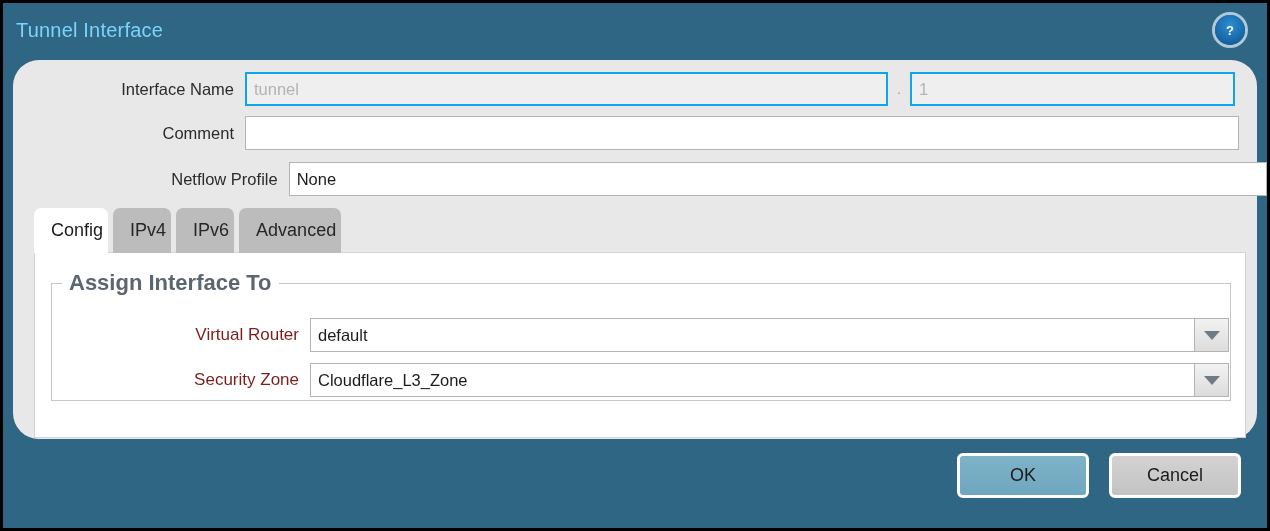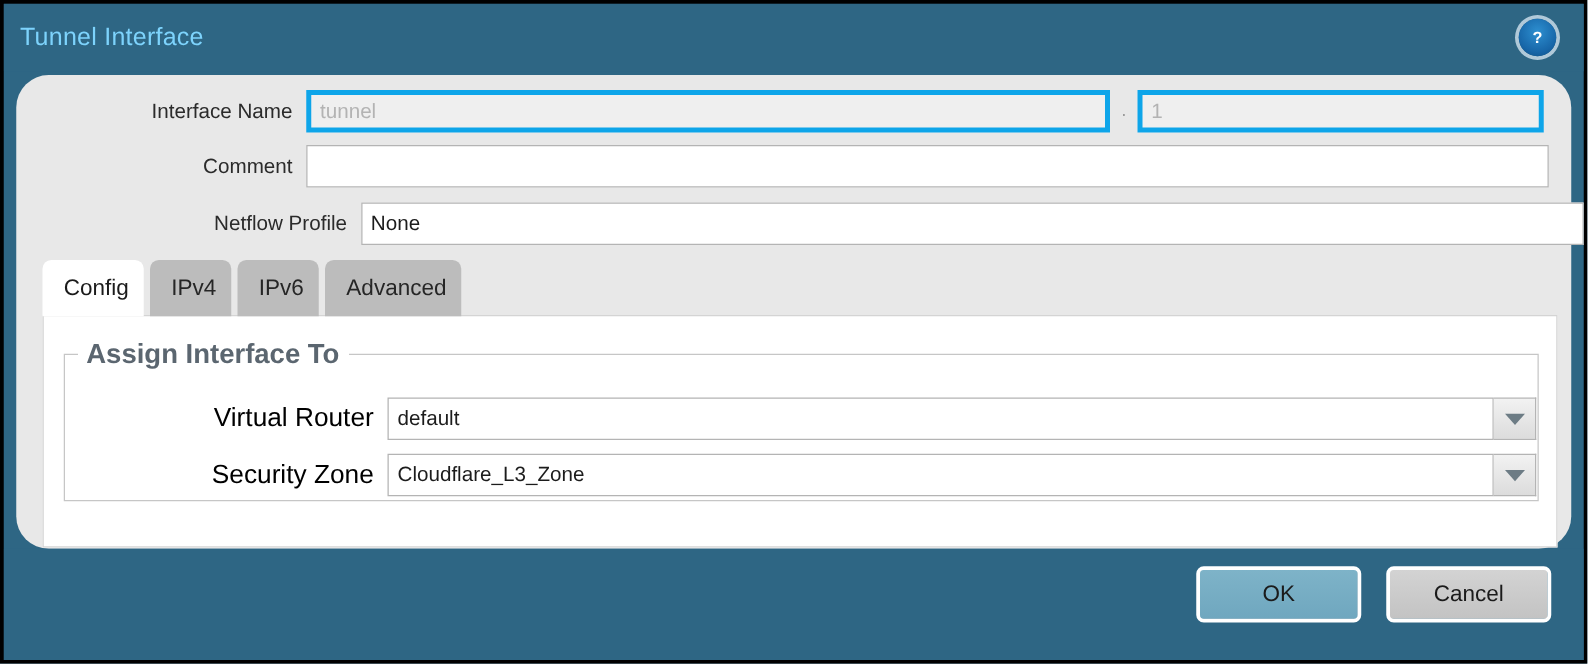--- a/index.html
+++ b/index.html
@@ -85,21 +85,21 @@
     border: 1px solid #b4b4b4;
     height: 34px;
     font-size: 16.5px;
     color: #1c1c1c;
     display: flex;
     align-items: center;
     padding-left: 7px;
   }
   .input-box.disabled {
     background: #efefef;
-    border: 4px solid #0ea5e9;
+    border: 2px solid #0ea5e9;
     color: #b3b3b3;
   }
   .dot-sep {
     width: 22px;
     text-align: center;
     color: #9a9a9a;
     font-size: 15px;
     line-height: 34px;
   }
   .dd-btn {
@@ -126,21 +126,21 @@
     position: absolute;
     left: 21px;
     top: 148px;
     display: flex;
     align-items: flex-end;
     z-index: 3;
   }
   .tab {
     font-size: 18px;
     color: #262626;
-    padding: 8px 12px 9px 17px;
+    padding: 8px 5px 9px 17px;
     background: #bcbcbc;
     border-radius: 7px 7px 0 0;
     margin-right: 5px;
     cursor: pointer;
     line-height: 1.25;
     box-sizing: border-box;
     height: 45px;
     display: flex;
     align-items: center;
   }
@@ -178,22 +178,22 @@
     color: #5b6670;
     padding: 0 7px;
     margin-left: 10px;
   }
   .fs-row {
     position: absolute;
     display: flex;
     align-items: center;
   }
   .fs-label {
-    color: #000000;
-    font-size: 21px;
+    color: #7f1d1d;
+    font-size: 17px;
     text-align: right;
     padding-right: 11px;
     box-sizing: border-box;
     white-space: nowrap;
   }
 
   
   .footer {
     position: absolute;
     left: 0;

